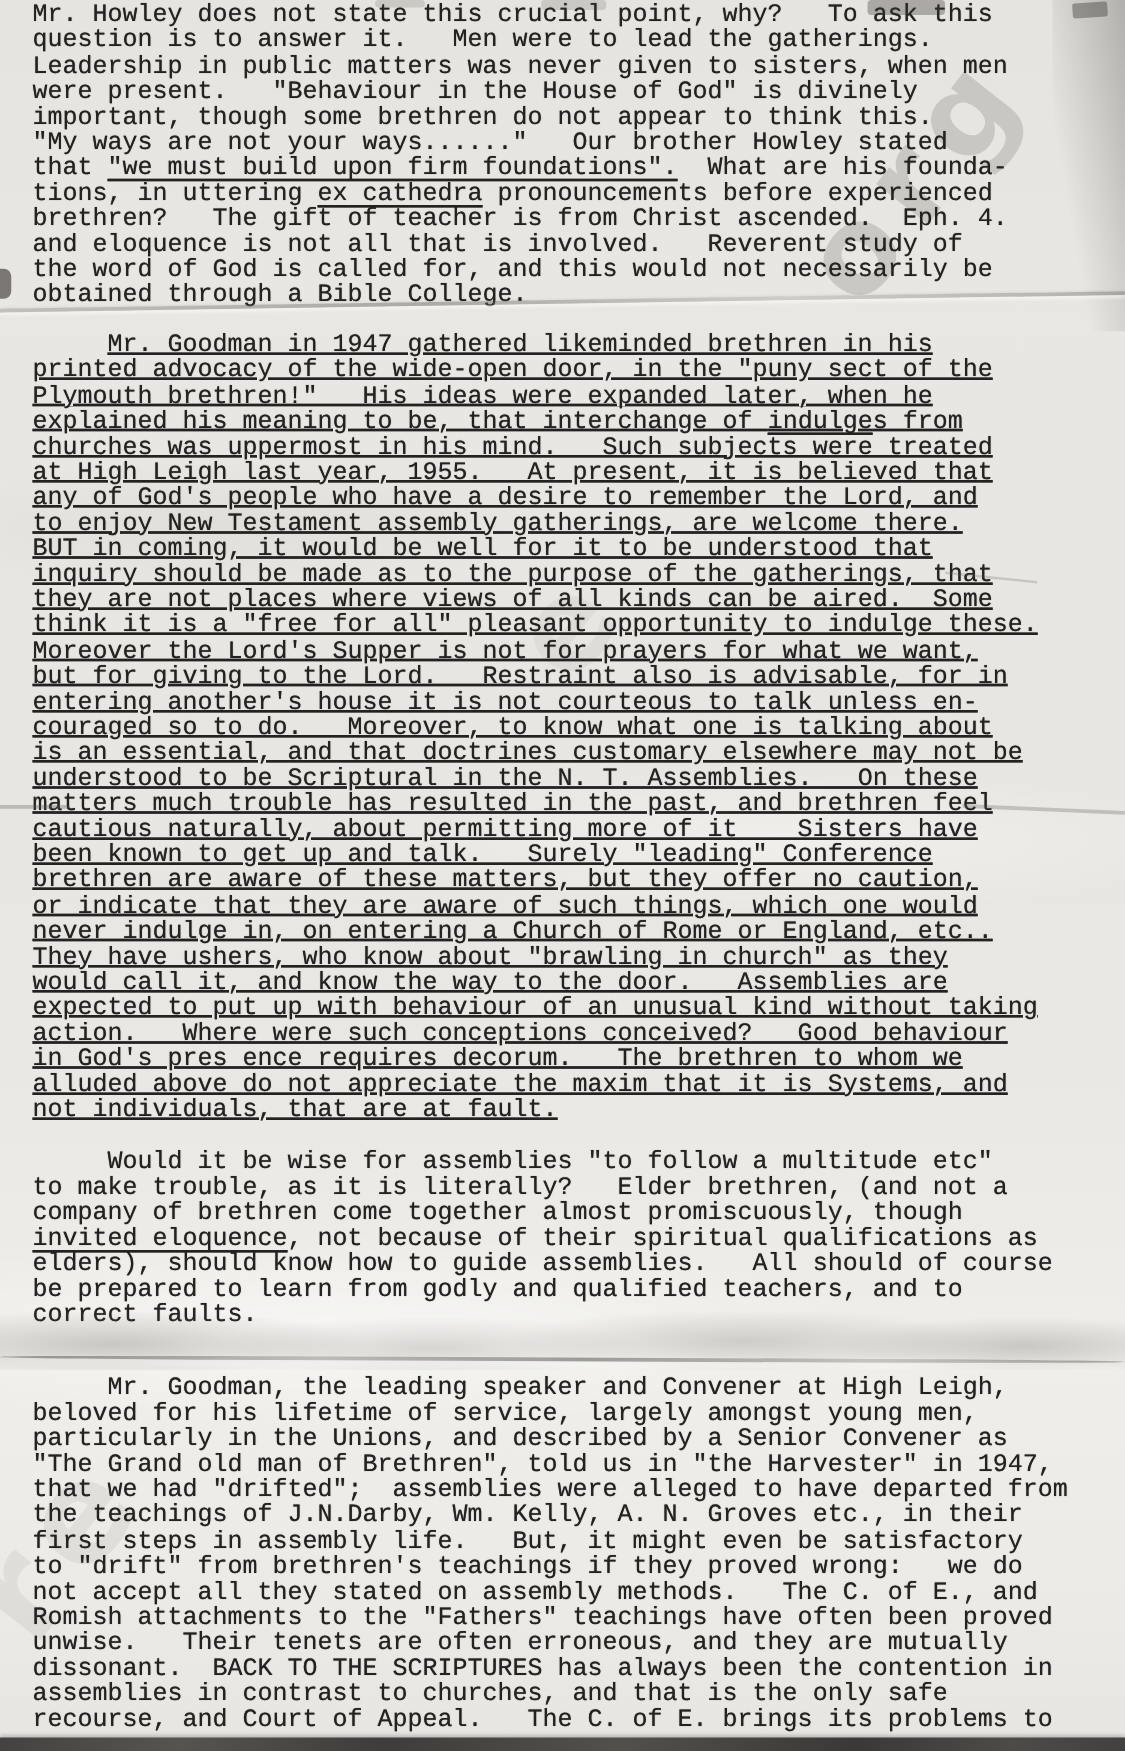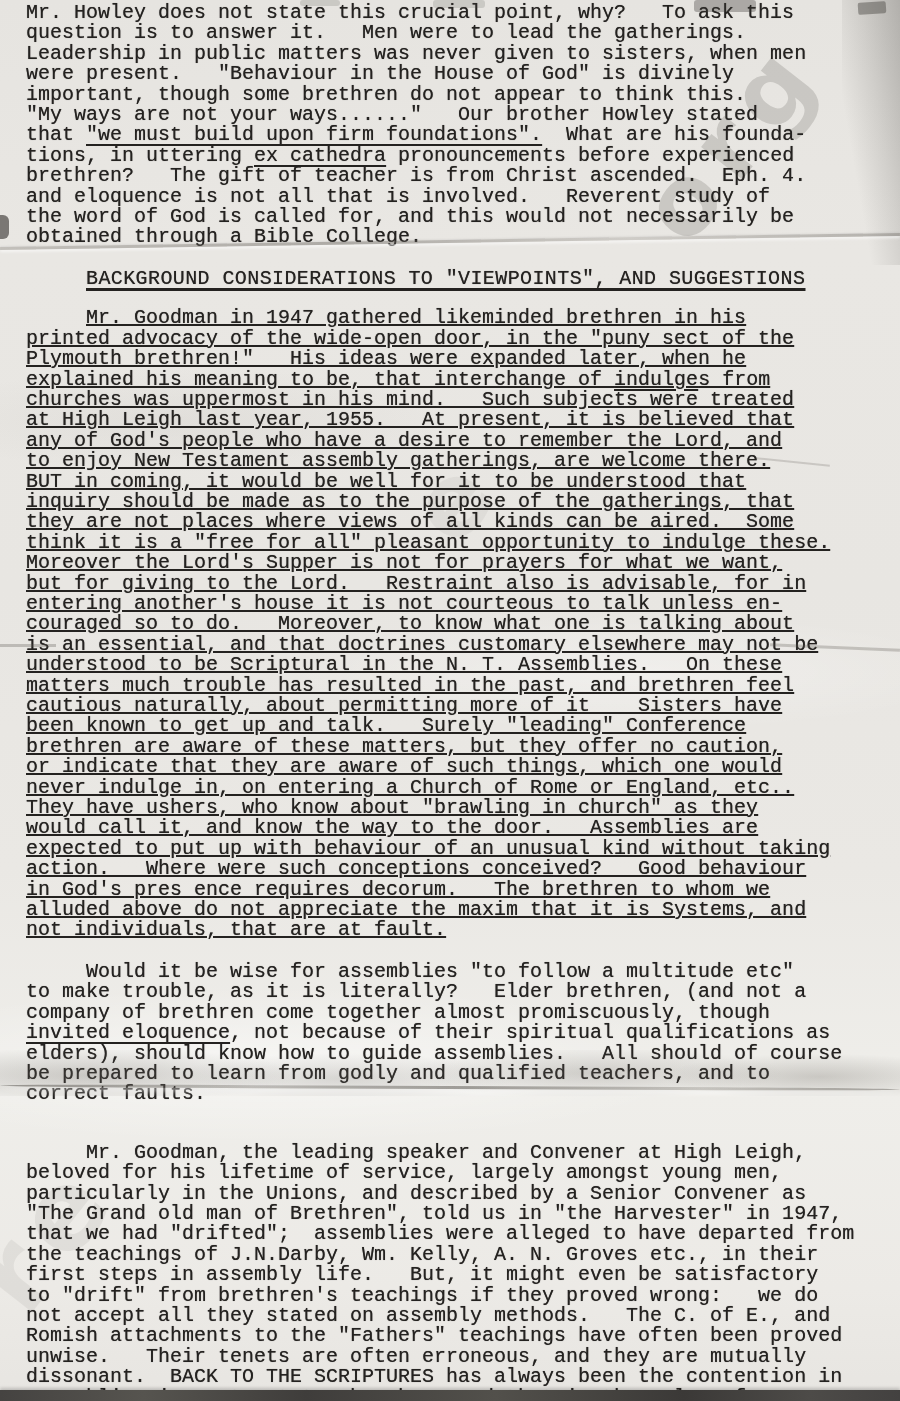--- a/index.html
+++ b/index.html
@@ -95,21 +95,20 @@
 Leadership in public matters was never given to sisters, when men
 were present.   "Behaviour in the House of God" is divinely
 important, though some brethren do not appear to think this.
 "My ways are not your ways......"   Our brother Howley stated
 that <span class="u">"we must build upon firm foundations".</span>  What are his founda-
 tions, in uttering <span class="u">ex cathedra</span> pronouncements before experienced
 brethren?   The gift of teacher is from Christ ascended.  Eph. 4.
 and eloquence is not all that is involved.   Reverent study of
 the word of God is called for, and this would not necessarily be
 obtained through a Bible College.</div>
-      <div class="para p-heading"><span class="u">BACKGROUND CONSIDERATIONS TO "VIEWPOINTS", AND SUGGESTIONS</span></div>
       <div class="para p-background indent">Mr. Goodman in 1947 gathered likeminded brethren in his
 printed advocacy of the wide-open door, in the "puny sect of the
 Plymouth brethren!"   His ideas were expanded later, when he
 explained his meaning to be, that interchange of <span class="u">indulge</span>s from
 churches was uppermost in his mind.   Such subjects were treated
 at High Leigh last year, 1955.   At present, it is believed that
 any of God's people who have a desire to remember the Lord, and
 to enjoy New Testament assembly gatherings, are welcome there.
 BUT in coming, it would be well for it to be understood that
 inquiry should be made as to the purpose of the gatherings, that

